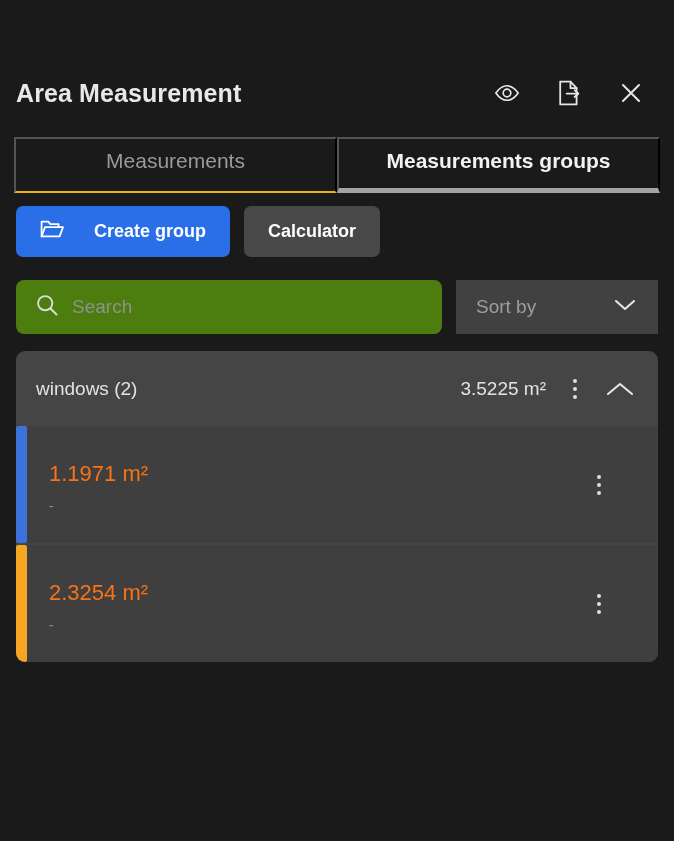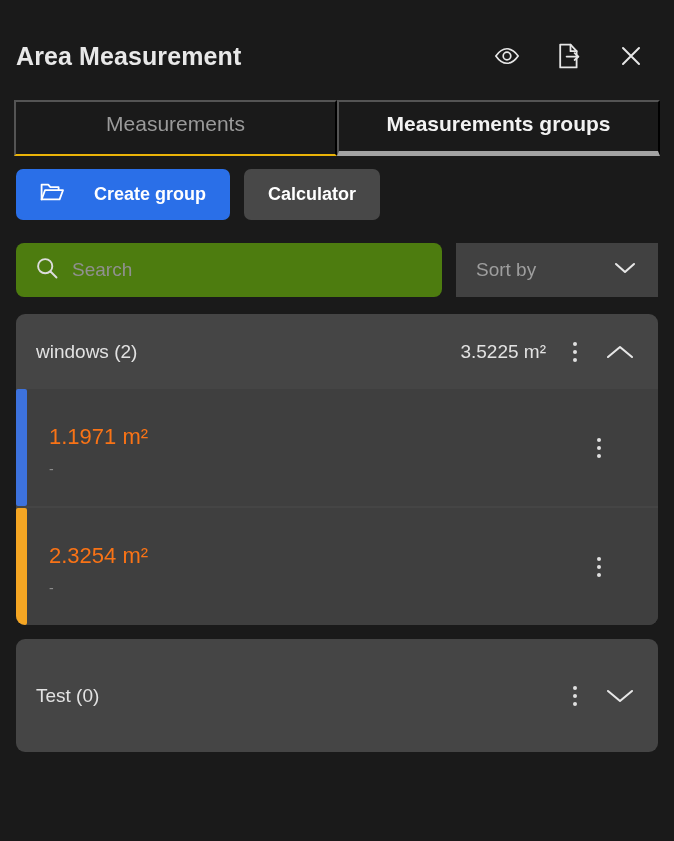--- a/index.html
+++ b/index.html
@@ -20,20 +20,21 @@
     flex-direction: column;
   }
 
   
   .header {
     height: 100px;
     display: flex;
     align-items: center;
     padding: 8px 30px 0 16px;
     flex: 0 0 auto;
+    margin-top: 37px;
   }
   .header-title {
     font-size: 25px;
     font-weight: bold;
     color: #e8e8e8;
     letter-spacing: 0.1px;
     flex: 1 1 auto;
     padding-top: 4px;
   }
   .header-actions {
@@ -349,31 +350,15 @@
               <span></span>
                 <span></span>
                 <span></span>
             </span>
           </div>
         </div>
 
       </div>
     </div>
 
-    <div class="group-card">
-      <div class="group-header" style="height:113px">
-        <span class="group-name">Test (0)</span>
-        <span class="group-area"></span>
-        <span class="kebab">
-          <span></span>
-            <span></span>
-            <span></span>
-        </span>
-        <span class="chev">
-          <svg width="28" height="16" viewBox="0 0 28 16" fill="none" stroke="#e6e6e6" stroke-width="2.1" stroke-linecap="round" stroke-linejoin="round">
-            <path d="M2 3l12 10 12-10"></path>
-          </svg>
-        </span>
-      </div>
-    </div>
 
   </div>
 </div>
 
 </body></html>

